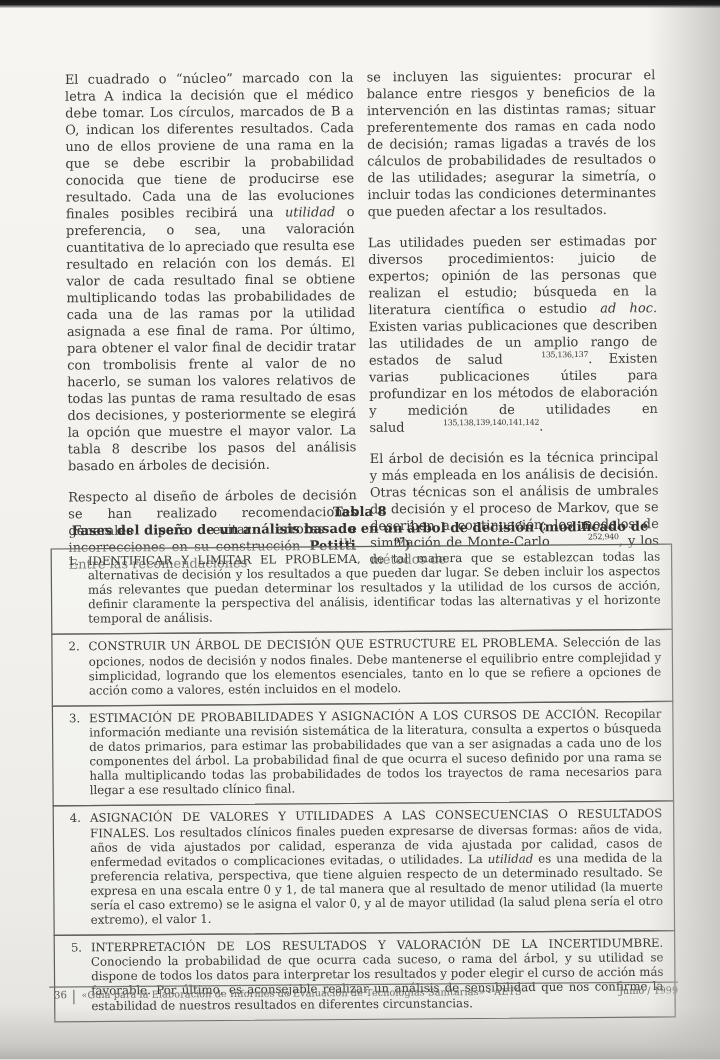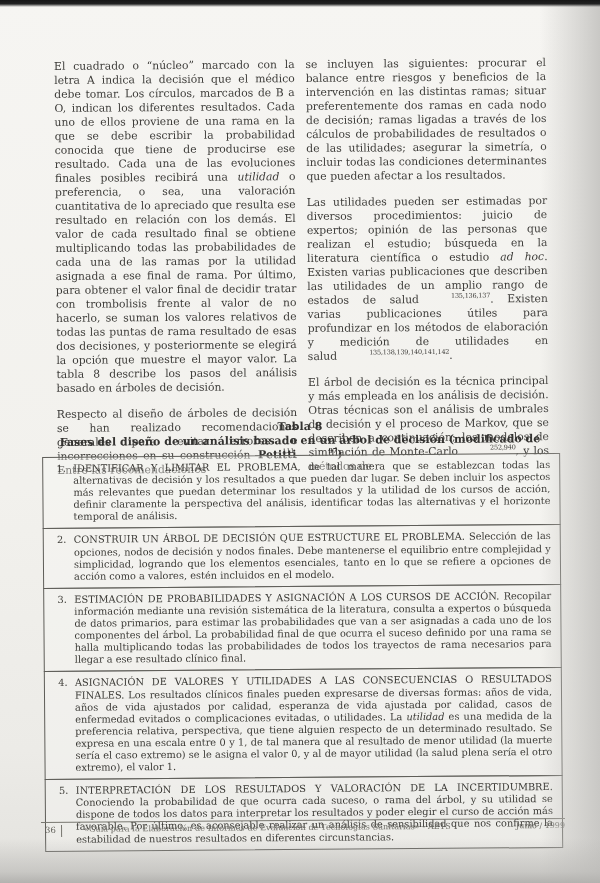--- a/index.html
+++ b/index.html
@@ -33,21 +33,21 @@
     font-weight:bold;font-size:11px;line-height:14px;color:#333230;}
   .tbl{position:absolute;top:456px;left:42px;width:518px;}
   .tbl-row{border:1px solid #5e5d58;margin-top:-1px;display:flex;
     padding:5px 9px 5px 6px;background:rgba(250,249,246,.35);}
   .row-num{flex:0 0 24px;font-size:9.8px;line-height:12.1px;color:#45443f;text-align:center;}
   .row-text{flex:1;font-size:9.8px;line-height:12.1px;text-align:justify;color:#3a3935;}
 
   
   .footer{position:absolute;top:820px;left:38px;width:524px;border-top:1px solid #77766f;
     display:flex;align-items:flex-start;font-size:8px;color:#6e6d67;padding-top:2px;}
-  .pgnum{border-right:1px solid #77766f;padding:0 5px 2px 4px;margin-right:22px;
+  .pgnum{border-right:1px solid #77766f;padding:0 5px 2px 4px;margin-right:6px;
     font-size:8.5px;color:#5f5e58;}
   .foot-title{flex:1;letter-spacing:.1px;}
   .foot-date{margin-left:12px;white-space:nowrap;}
 </style>
 </head>
 <body>
 
 <div class="scan-top"></div>
 <div class="scan-right"></div>
 <div class="scan-bottom"></div>

